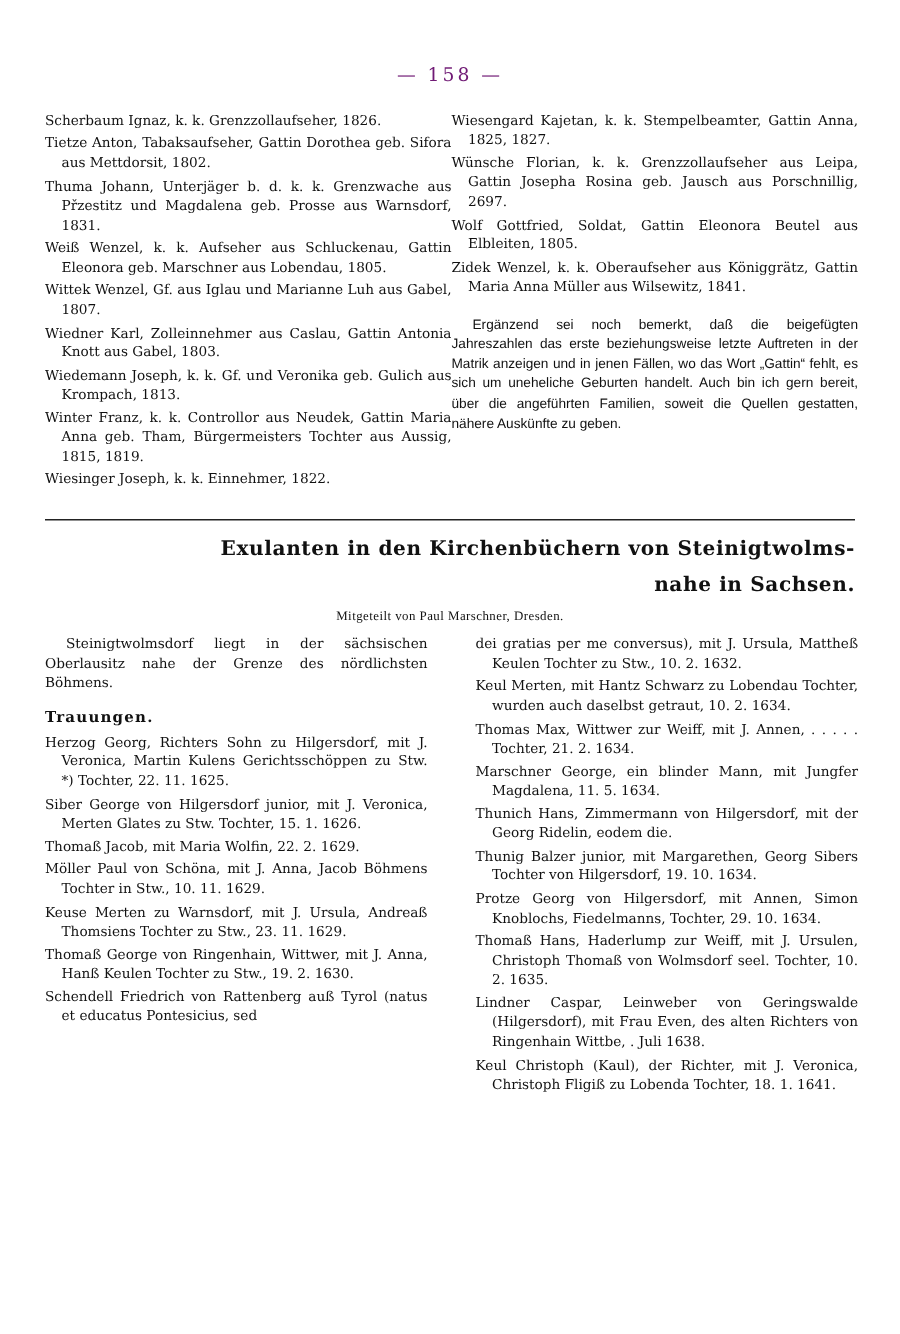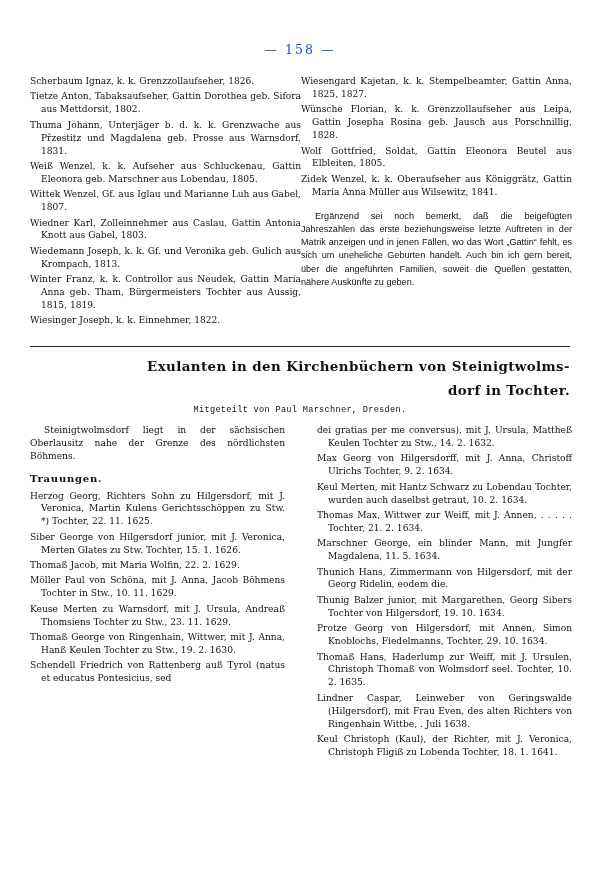--- a/index.html
+++ b/index.html
@@ -22,21 +22,21 @@
     box-sizing: border-box;
     padding: 0;
   }
   .page-number {
     text-align: center;
     font-family: "DejaVu Serif", serif;
     font-size: 12.5px;
     letter-spacing: 2px;
     margin-top: 42px;
     margin-bottom: 18px;
-    color: #1d4ed8;
+    color: #701a75;
   }
   .columns {
     display: flex;
     flex-direction: row;
     padding: 0 28px 0 30px;
   }
   .col {
     width: 50%;
     box-sizing: border-box;
   }
@@ -79,21 +79,21 @@
     margin-top: 16px;
     padding: 0 30px;
   }
   .rule {
     border: 0;
     border-top: 1px solid #222;
     margin: 0 0 10px 0;
   }
   .byline {
     text-align: center;
-    font-family: Liberation Mono, monospace;
+    font-family: Liberation Serif, serif;
     font-size: 8.6px;
     letter-spacing: 0.3px;
     margin: 0 0 9px 0;
   }
   .intro {
     font-family: "DejaVu Serif", serif;
     font-size: 9.1px;
     line-height: 1.45;
     text-align: justify;
     text-indent: 14px;
@@ -129,50 +129,49 @@
       <div class="entry hang">Thuma Johann, Unterjäger b. d. k. k. Grenzwache aus Přzestitz und Magdalena geb. Prosse aus Warnsdorf, 1831.</div>
       <div class="entry hang">Weiß Wenzel, k. k. Aufseher aus Schluckenau, Gattin Eleonora geb. Marschner aus Lobendau, 1805.</div>
       <div class="entry hang">Wittek Wenzel, Gf. aus Iglau und Marianne Luh aus Gabel, 1807.</div>
       <div class="entry hang">Wiedner Karl, Zolleinnehmer aus Caslau, Gattin Antonia Knott aus Gabel, 1803.</div>
       <div class="entry hang">Wiedemann Joseph, k. k. Gf. und Veronika geb. Gulich aus Krompach, 1813.</div>
       <div class="entry hang">Winter Franz, k. k. Controllor aus Neudek, Gattin Maria Anna geb. Tham, Bürgermeisters Tochter aus Aussig, 1815, 1819.</div>
       <div class="entry hang">Wiesinger Joseph, k. k. Einnehmer, 1822.</div>
     </div>
     <div class="col">
       <div class="entry hang">Wiesengard Kajetan, k. k. Stempelbeamter, Gattin Anna, 1825, 1827.</div>
-      <div class="entry hang">Wünsche Florian, k. k. Grenzzollaufseher aus Leipa, Gattin Josepha Rosina geb. Jausch aus Porschnillig, 1828.</div>
+      <div class="entry hang">Wünsche Florian, k. k. Grenzzollaufseher aus Leipa, Gattin Josepha Rosina geb. Jausch aus Porschnillig, 2697.</div>
       <div class="entry hang">Wolf Gottfried, Soldat, Gattin Eleonora Beutel aus Elbleiten, 1805.</div>
       <div class="entry hang">Zidek Wenzel, k. k. Oberaufseher aus Königgrätz, Gattin Maria Anna Müller aus Wilsewitz, 1841.</div>
       <div class="para">Ergänzend sei noch bemerkt, daß die beigefügten Jahreszahlen das erste beziehungsweise letzte Auftreten in der Matrik anzeigen und in jenen Fällen, wo das Wort „Gattin“ fehlt, es sich um uneheliche Geburten handelt. Auch bin ich gern bereit, über die angeführten Familien, soweit die Quellen gestatten, nähere Auskünfte zu geben.</div>
     </div>
   </div>
 
   <div class="section-rule-wrap">
     <hr class="rule">
     <div class="section-title">Exulanten in den Kirchenbüchern von Steinigtwolms-</div>
-    <div class="section-title">dorf in Tochter.</div>
+    <div class="section-title">nahe in Sachsen.</div>
     <div class="byline">Mitgeteilt von Paul Marschner, Dresden.</div>
   </div>
 
   <div class="lower">
     <div class="col">
       <div class="intro">Steinigtwolmsdorf liegt in der sächsischen Oberlausitz nahe der Grenze des nördlichsten Böhmens.</div>
       <div class="subhead">Trauungen.</div>
       <div class="entry hang">Herzog Georg, Richters Sohn zu Hilgersdorf, mit J. Veronica, Martin Kulens Gerichtsschöppen zu Stw. *) Tochter, 22. 11. 1625.</div>
       <div class="entry hang">Siber George von Hilgersdorf junior, mit J. Veronica, Merten Glates zu Stw. Tochter, 15. 1. 1626.</div>
       <div class="entry hang">Thomaß Jacob, mit Maria Wolfin, 22. 2. 1629.</div>
       <div class="entry hang">Möller Paul von Schöna, mit J. Anna, Jacob Böhmens Tochter in Stw., 10. 11. 1629.</div>
       <div class="entry hang">Keuse Merten zu Warnsdorf, mit J. Ursula, Andreaß Thomsiens Tochter zu Stw., 23. 11. 1629.</div>
       <div class="entry hang">Thomaß George von Ringenhain, Wittwer, mit J. Anna, Hanß Keulen Tochter zu Stw., 19. 2. 1630.</div>
       <div class="entry hang">Schendell Friedrich von Rattenberg auß Tyrol (natus et educatus Pontesicius, sed</div>
       <div class="spacer-sm"></div>
     </div>
     <div class="col">
-      <div class="entry hang">dei gratias per me conversus), mit J. Ursula, Mattheß Keulen Tochter zu Stw., 14. 2. 1632.</div>
-      <div class="entry hang">Max Georg von Hilgersdorff, mit J. Anna, Christoff Ulrichs Tochter, 9. 2. 1634.</div>
+      <div class="entry hang">dei gratias per me conversus), mit J. Ursula, Mattheß Keulen Tochter zu Stw., 10. 2. 1632.</div>
       <div class="entry hang">Keul Merten, mit Hantz Schwarz zu Lobendau Tochter, wurden auch daselbst getraut, 10. 2. 1634.</div>
       <div class="entry hang">Thomas Max, Wittwer zur Weiff, mit J. Annen, . . . . . Tochter, 21. 2. 1634.</div>
       <div class="entry hang">Marschner George, ein blinder Mann, mit Jungfer Magdalena, 11. 5. 1634.</div>
       <div class="entry hang">Thunich Hans, Zimmermann von Hilgersdorf, mit der Georg Ridelin, eodem die.</div>
       <div class="entry hang">Thunig Balzer junior, mit Margarethen, Georg Sibers Tochter von Hilgersdorf, 19. 10. 1634.</div>
       <div class="entry hang">Protze Georg von Hilgersdorf, mit Annen, Simon Knoblochs, Fiedelmanns, Tochter, 29. 10. 1634.</div>
       <div class="entry hang">Thomaß Hans, Haderlump zur Weiff, mit J. Ursulen, Christoph Thomaß von Wolmsdorf seel. Tochter, 10. 2. 1635.</div>
       <div class="entry hang">Lindner Caspar, Leinweber von Geringswalde (Hilgersdorf), mit Frau Even, des alten Richters von Ringenhain Wittbe, . Juli 1638.</div>
       <div class="entry hang">Keul Christoph (Kaul), der Richter, mit J. Veronica, Christoph Fligiß zu Lobenda Tochter, 18. 1. 1641.</div>
     </div>

